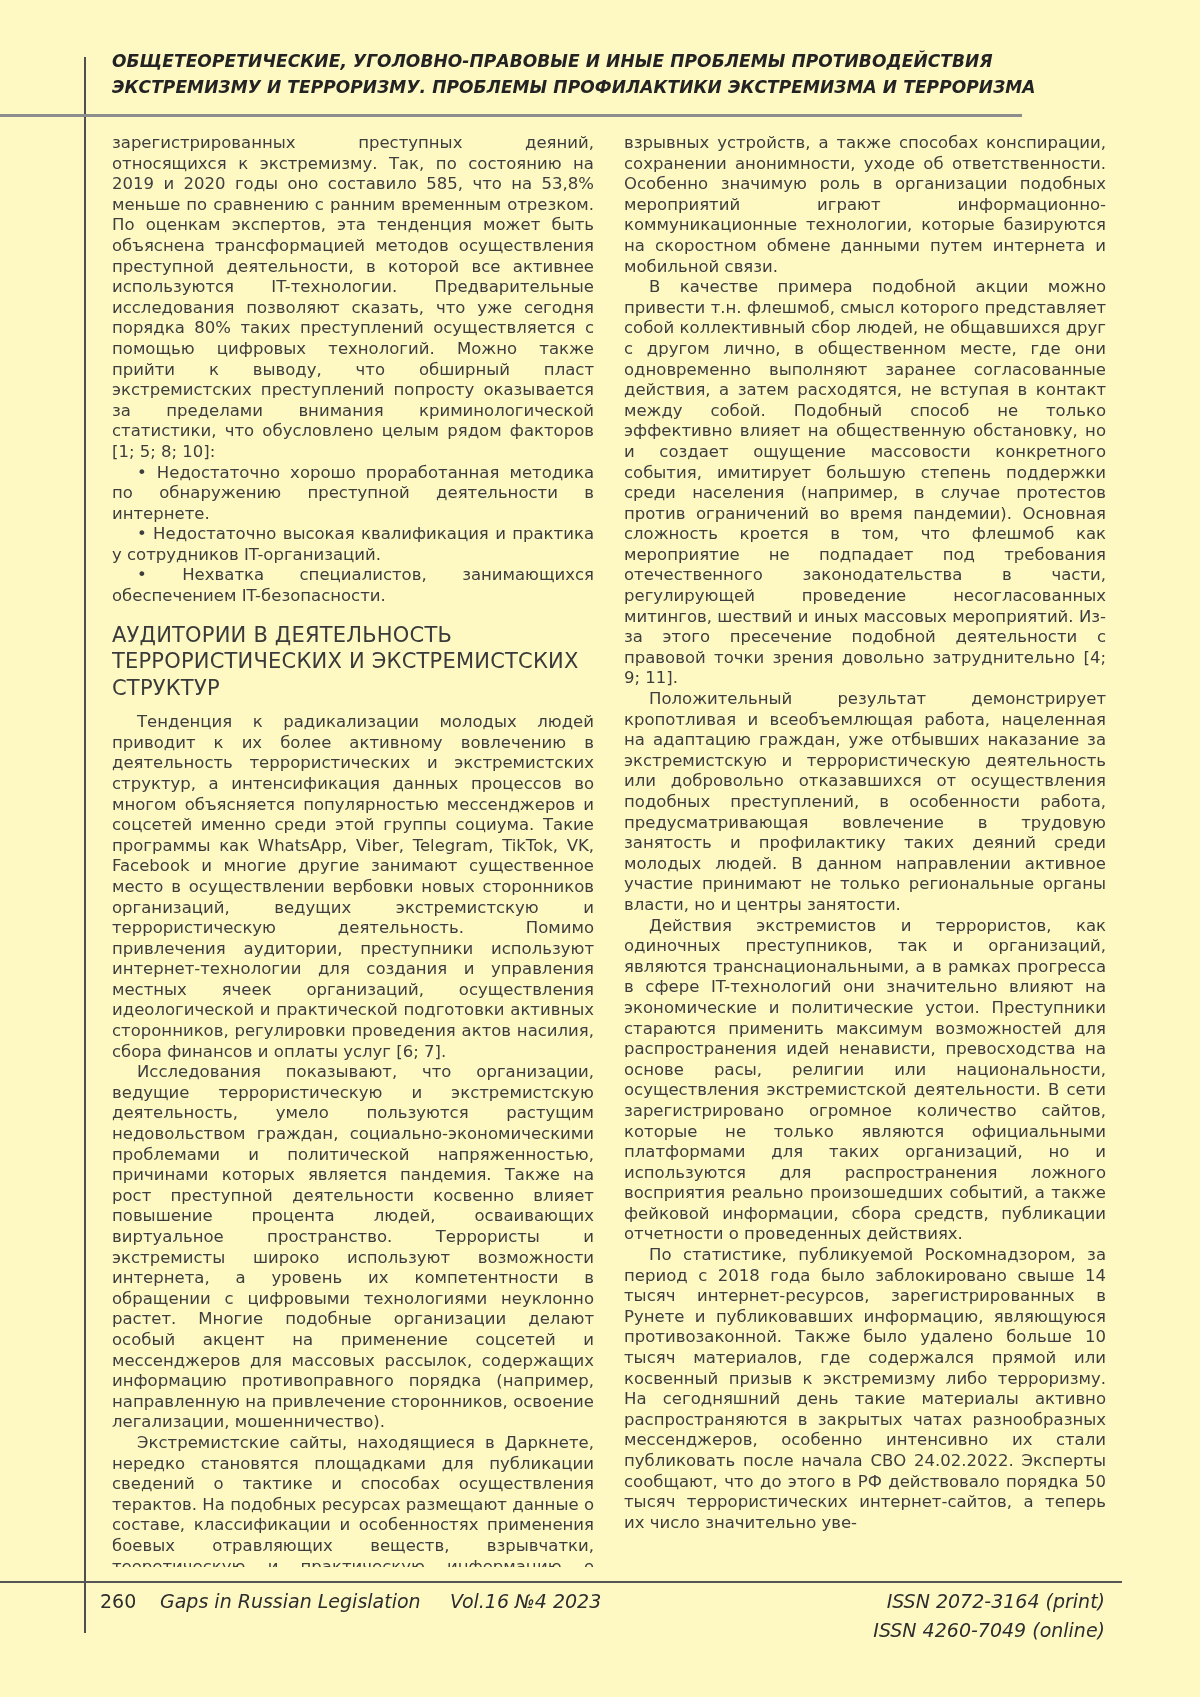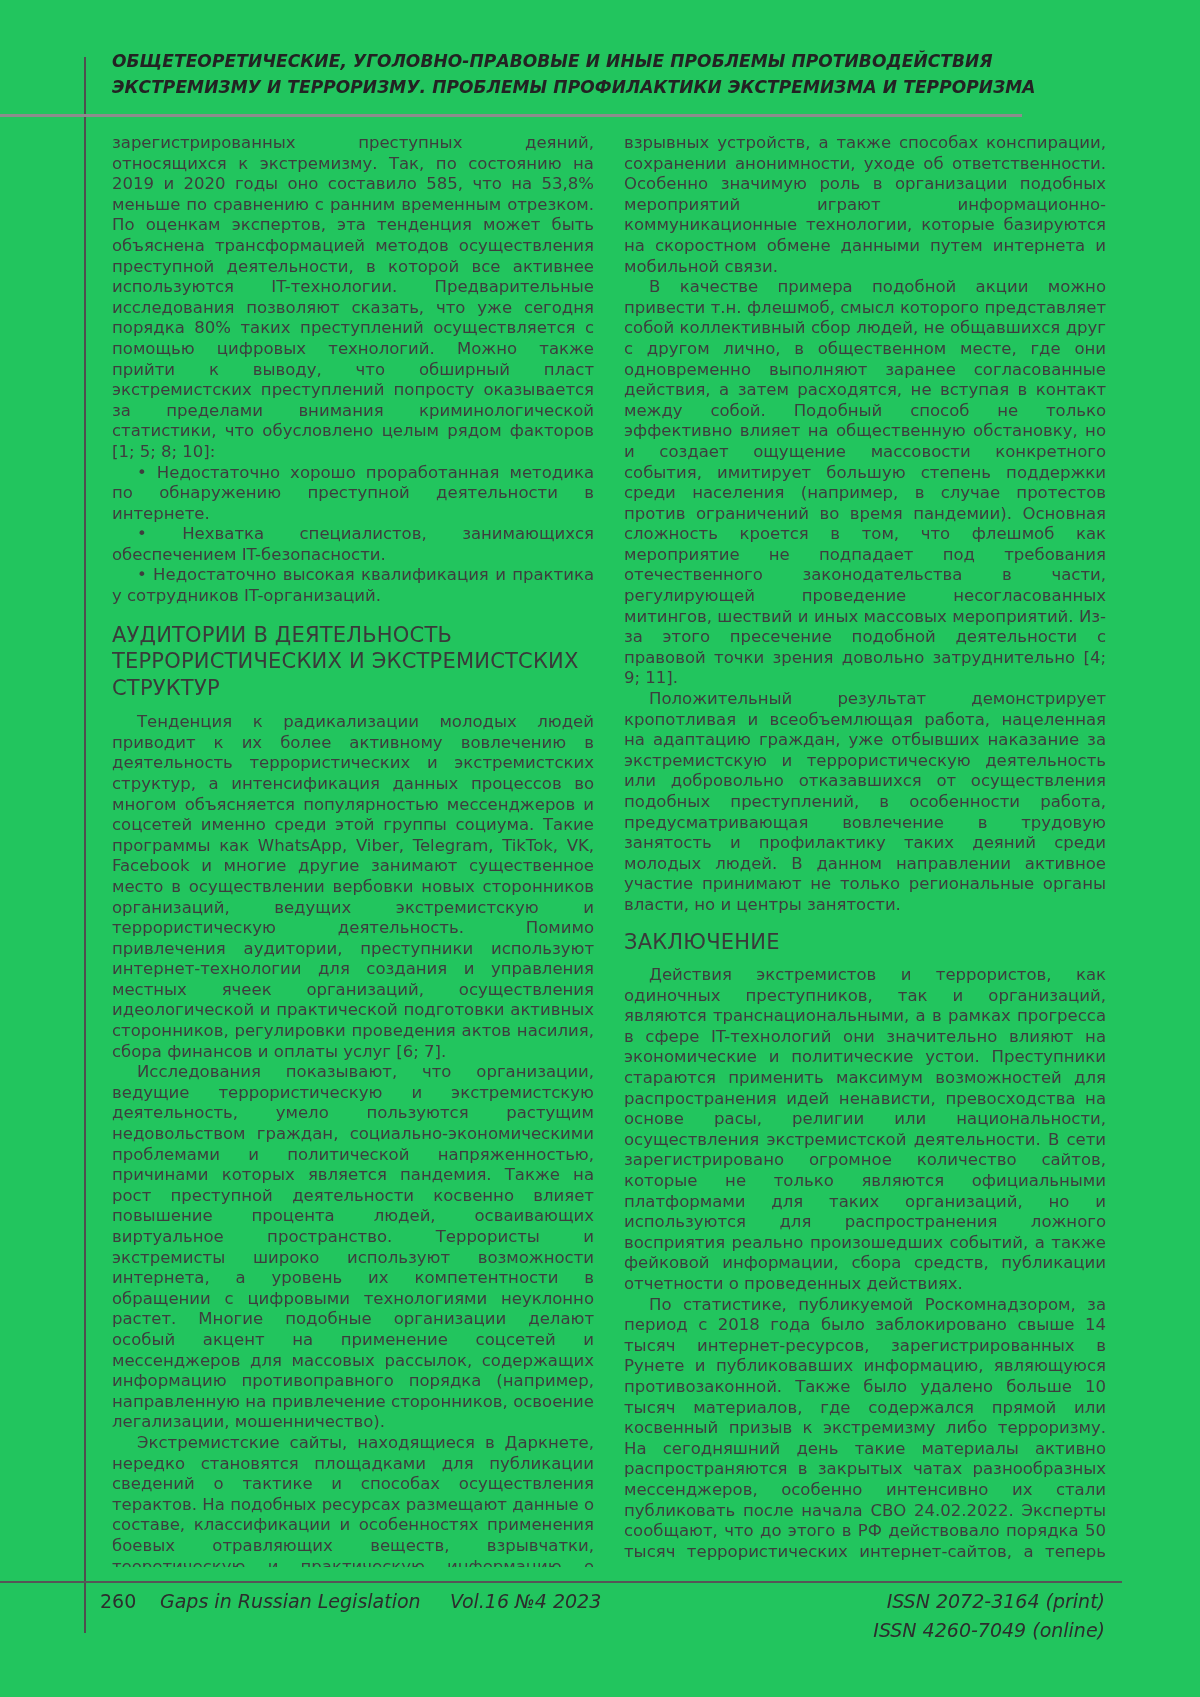--- a/index.html
+++ b/index.html
@@ -1,20 +1,20 @@
 <!DOCTYPE html>
 <html><head>
 <meta charset="utf-8">
 <style>
   html, body { margin: 0; padding: 0; background: #ffffff; }
   .page {
     position: relative;
     width: 1200px;
     height: 1697px;
-    background: #22c55e;
+    background: #fef9c3;
     font-family: "DejaVu Sans", sans-serif;
     color: #3e3e3e;
     overflow: hidden;
   }
   
   .v-rule {
     position: absolute;
     left: 84px; top: 57px;
     width: 2px; height: 1576px;
     background: #4f4f4f;
@@ -112,37 +112,36 @@
   <div class="running-head">
     <span class="heading-line">ОБЩЕТЕОРЕТИЧЕСКИЕ, УГОЛОВНО-ПРАВОВЫЕ И ИНЫЕ ПРОБЛЕМЫ ПРОТИВОДЕЙСТВИЯ</span>
     <span class="heading-line">ЭКСТРЕМИЗМУ И ТЕРРОРИЗМУ. ПРОБЛЕМЫ ПРОФИЛАКТИКИ ЭКСТРЕМИЗМА И ТЕРРОРИЗМА</span>
   </div>
 
   <div class="columns">
 
     <div class="col">
       <p>зарегистрированных преступных деяний, относящихся к экстремизму. Так, по состоянию на 2019 и 2020 годы оно составило 585, что на 53,8% меньше по сравнению с ранним временным отрезком. По оценкам экспертов, эта тенденция может быть объяснена трансформацией методов осуществления преступной деятельности, в которой все активнее используются IT-технологии. Предварительные исследования позволяют сказать, что уже сегодня порядка 80% таких преступлений осуществляется с помощью цифровых технологий. Можно также прийти к выводу, что обширный пласт экстремистских преступлений попросту оказывается за пределами внимания криминологической статистики, что обусловлено целым рядом факторов [1; 5; 8; 10]:</p>
       <p class="bullet">• Недостаточно хорошо проработанная методика по обнаружению преступной деятельности в интернете.</p>
+      <p class="bullet">• Недостаточно высокая квалификация и практика у сотрудников IT-организаций.</p>
       <p class="bullet">• Нехватка специалистов, занимающихся обеспечением IT-безопасности.</p>
-      <p class="bullet">• Недостаточно высокая квалификация и практика у сотрудников IT-организаций.</p>
       <h2 class="section-heading">
         <span class="heading-line">АУДИТОРИИ В ДЕЯТЕЛЬНОСТЬ</span>
         <span class="heading-line">ТЕРРОРИСТИЧЕСКИХ И ЭКСТРЕМИСТСКИХ</span>
         <span class="heading-line">СТРУКТУР</span>
       </h2>
       <p class="indent">Тенденция к радикализации молодых людей приводит к их более активному вовлечению в деятельность террористических и экстремистских структур, а интенсификация данных процессов во многом объясняется популярностью мессенджеров и соцсетей именно среди этой группы социума. Такие программы как WhatsApp, Viber, Telegram, TikTok, VK, Facebook и многие другие занимают существенное место в осуществлении вербовки новых сторонников организаций, ведущих экстремистскую и террористическую деятельность. Помимо привлечения аудитории, преступники используют интернет-технологии для создания и управления местных ячеек организаций, осуществления идеологической и практической подготовки активных сторонников, регулировки проведения актов насилия, сбора финансов и оплаты услуг [6; 7].</p>
       <p class="indent">Исследования показывают, что организации, ведущие террористическую и экстремистскую деятельность, умело пользуются растущим недовольством граждан, социально-экономическими проблемами и политической напряженностью, причинами которых является пандемия. Также на рост преступной деятельности косвенно влияет повышение процента людей, осваивающих виртуальное пространство. Террористы и экстремисты широко используют возможности интернета, а уровень их компетентности в обращении с цифровыми технологиями неуклонно растет. Многие подобные организации делают особый акцент на применение соцсетей и мессенджеров для массовых рассылок, содержащих информацию противоправного порядка (например, направленную на привлечение сторонников, освоение легализации, мошенничество).</p>
       <p class="indent">Экстремистские сайты, находящиеся в Даркнете, нередко становятся площадками для публикации сведений о тактике и способах осуществления терактов. На подобных ресурсах размещают данные о составе, классификации и особенностях применения боевых отравляющих веществ, взрывчатки, теоретическую и практическую информацию о взрывотехнике, производстве</p>
     </div>
 
     <div class="col">
       <p>взрывных устройств, а также способах конспирации, сохранении анонимности, уходе об ответственности. Особенно значимую роль в организации подобных мероприятий играют информационно-коммуникационные технологии, которые базируются на скоростном обмене данными путем интернета и мобильной связи.</p>
       <p class="indent">В качестве примера подобной акции можно привести т.н. флешмоб, смысл которого представляет собой коллективный сбор людей, не общавшихся друг с другом лично, в общественном месте, где они одновременно выполняют заранее согласованные действия, а затем расходятся, не вступая в контакт между собой. Подобный способ не только эффективно влияет на общественную обстановку, но и создает ощущение массовости конкретного события, имитирует большую степень поддержки среди населения (например, в случае протестов против ограничений во время пандемии). Основная сложность кроется в том, что флешмоб как мероприятие не подпадает под требования отечественного законодательства в части, регулирующей проведение несогласованных митингов, шествий и иных массовых мероприятий. Из-за этого пресечение подобной деятельности с правовой точки зрения довольно затруднительно [4; 9; 11].</p>
       <p class="indent">Положительный результат демонстрирует кропотливая и всеобъемлющая работа, нацеленная на адаптацию граждан, уже отбывших наказание за экстремистскую и террористическую деятельность или добровольно отказавшихся от осуществления подобных преступлений, в особенности работа, предусматривающая вовлечение в трудовую занятость и профилактику таких деяний среди молодых людей. В данном направлении активное участие принимают не только региональные органы власти, но и центры занятости.</p>
-      <h2 class="section-heading conclusion-heading">ЗАКЛЮЧЕНИЕ</h2>
       <p class="indent">Действия экстремистов и террористов, как одиночных преступников, так и организаций, являются транснациональными, а в рамках прогресса в сфере IT-технологий они значительно влияют на экономические и политические устои. Преступники стараются применить максимум возможностей для распространения идей ненависти, превосходства на основе расы, религии или национальности, осуществления экстремистской деятельности. В сети зарегистрировано огромное количество сайтов, которые не только являются официальными платформами для таких организаций, но и используются для распространения ложного восприятия реально произошедших событий, а также фейковой информации, сбора средств, публикации отчетности о проведенных действиях.</p>
       <p class="indent">По статистике, публикуемой Роскомнадзором, за период с 2018 года было заблокировано свыше 14 тысяч интернет-ресурсов, зарегистрированных в Рунете и публиковавших информацию, являющуюся противозаконной. Также было удалено больше 10 тысяч материалов, где содержался прямой или косвенный призыв к экстремизму либо терроризму. На сегодняшний день такие материалы активно распространяются в закрытых чатах разнообразных мессенджеров, особенно интенсивно их стали публиковать после начала СВО 24.02.2022. Эксперты сообщают, что до этого в РФ действовало порядка 50 тысяч террористических интернет-сайтов, а теперь их число значительно уве-</p>
     </div>
 
   </div>
 
   <div class="footer-rule"></div>
 
   <div class="footer">
     <span class="page-num">260</span>

